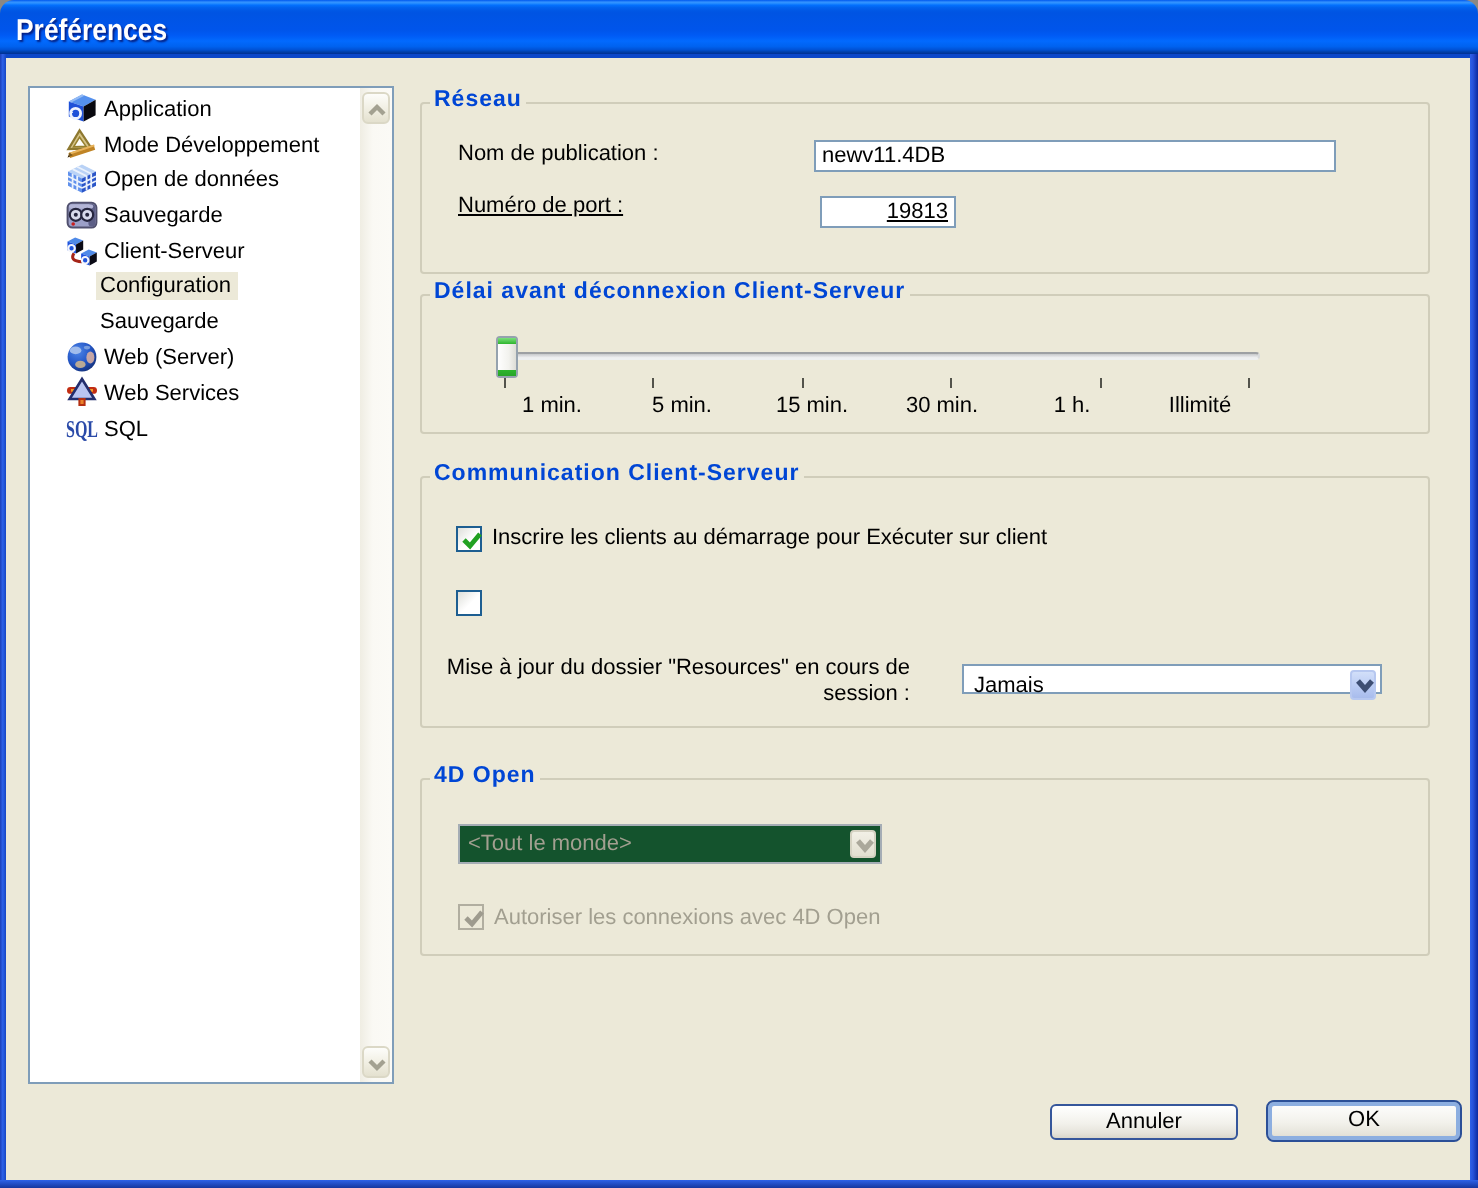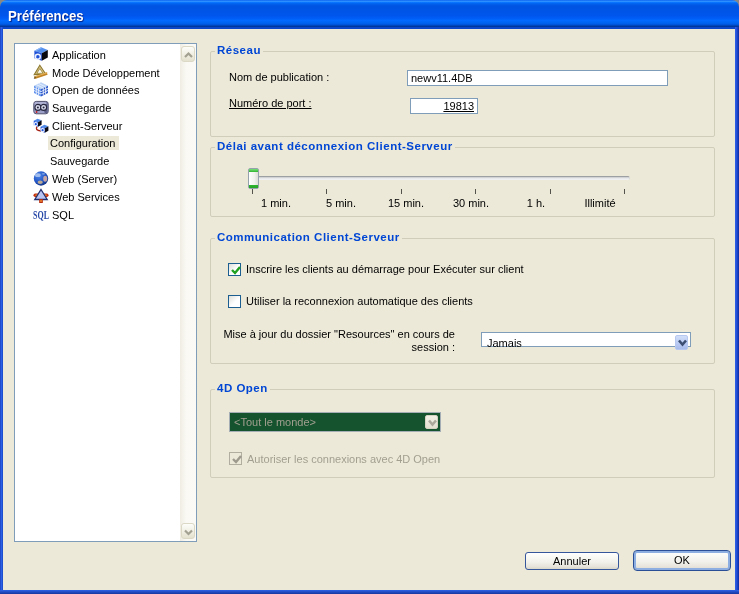--- a/index.html
+++ b/index.html
@@ -261,21 +261,20 @@
     <div class="tlab" style="left:496px;">1 h.</div>
     <div class="tlab" style="left:560px;">Illimité</div>
 
     <div class="cb" style="left:228px; top:263px;">
       <svg width="14" height="14" viewBox="0 0 14 14">
         <path d="M3 7 L6 10 L11 4" stroke="#21A121" stroke-width="2.4" fill="none"></path>
       </svg>
     </div>
     <div class="lbl" style="left:246px; top:263px;">Inscrire les clients au démarrage pour Exécuter sur client</div>
     <div class="cb" style="left:228px; top:295px;"></div>
-    <div class="lbl" style="left:246px; top:295px;">Utiliser la reconnexion automatique des clients</div>
     <div class="lbl" style="right:284px; top:328px;">Mise à jour du dossier "Resources" en cours de</div>
     <div class="lbl" style="right:284px; top:341px;">session :</div>
     <div class="combo" style="left:481px; top:332px; width:210px; height:15px;">
       <span class="val">Jamais</span>
       <span class="btn">
         <svg width="13" height="9" viewBox="0 0 13 9">
           <path d="M3 1.5 L6.5 5.5 L10 1.5" stroke="#3D4E73" stroke-width="2.6" fill="none"></path>
         </svg>
       </span>
     </div>

